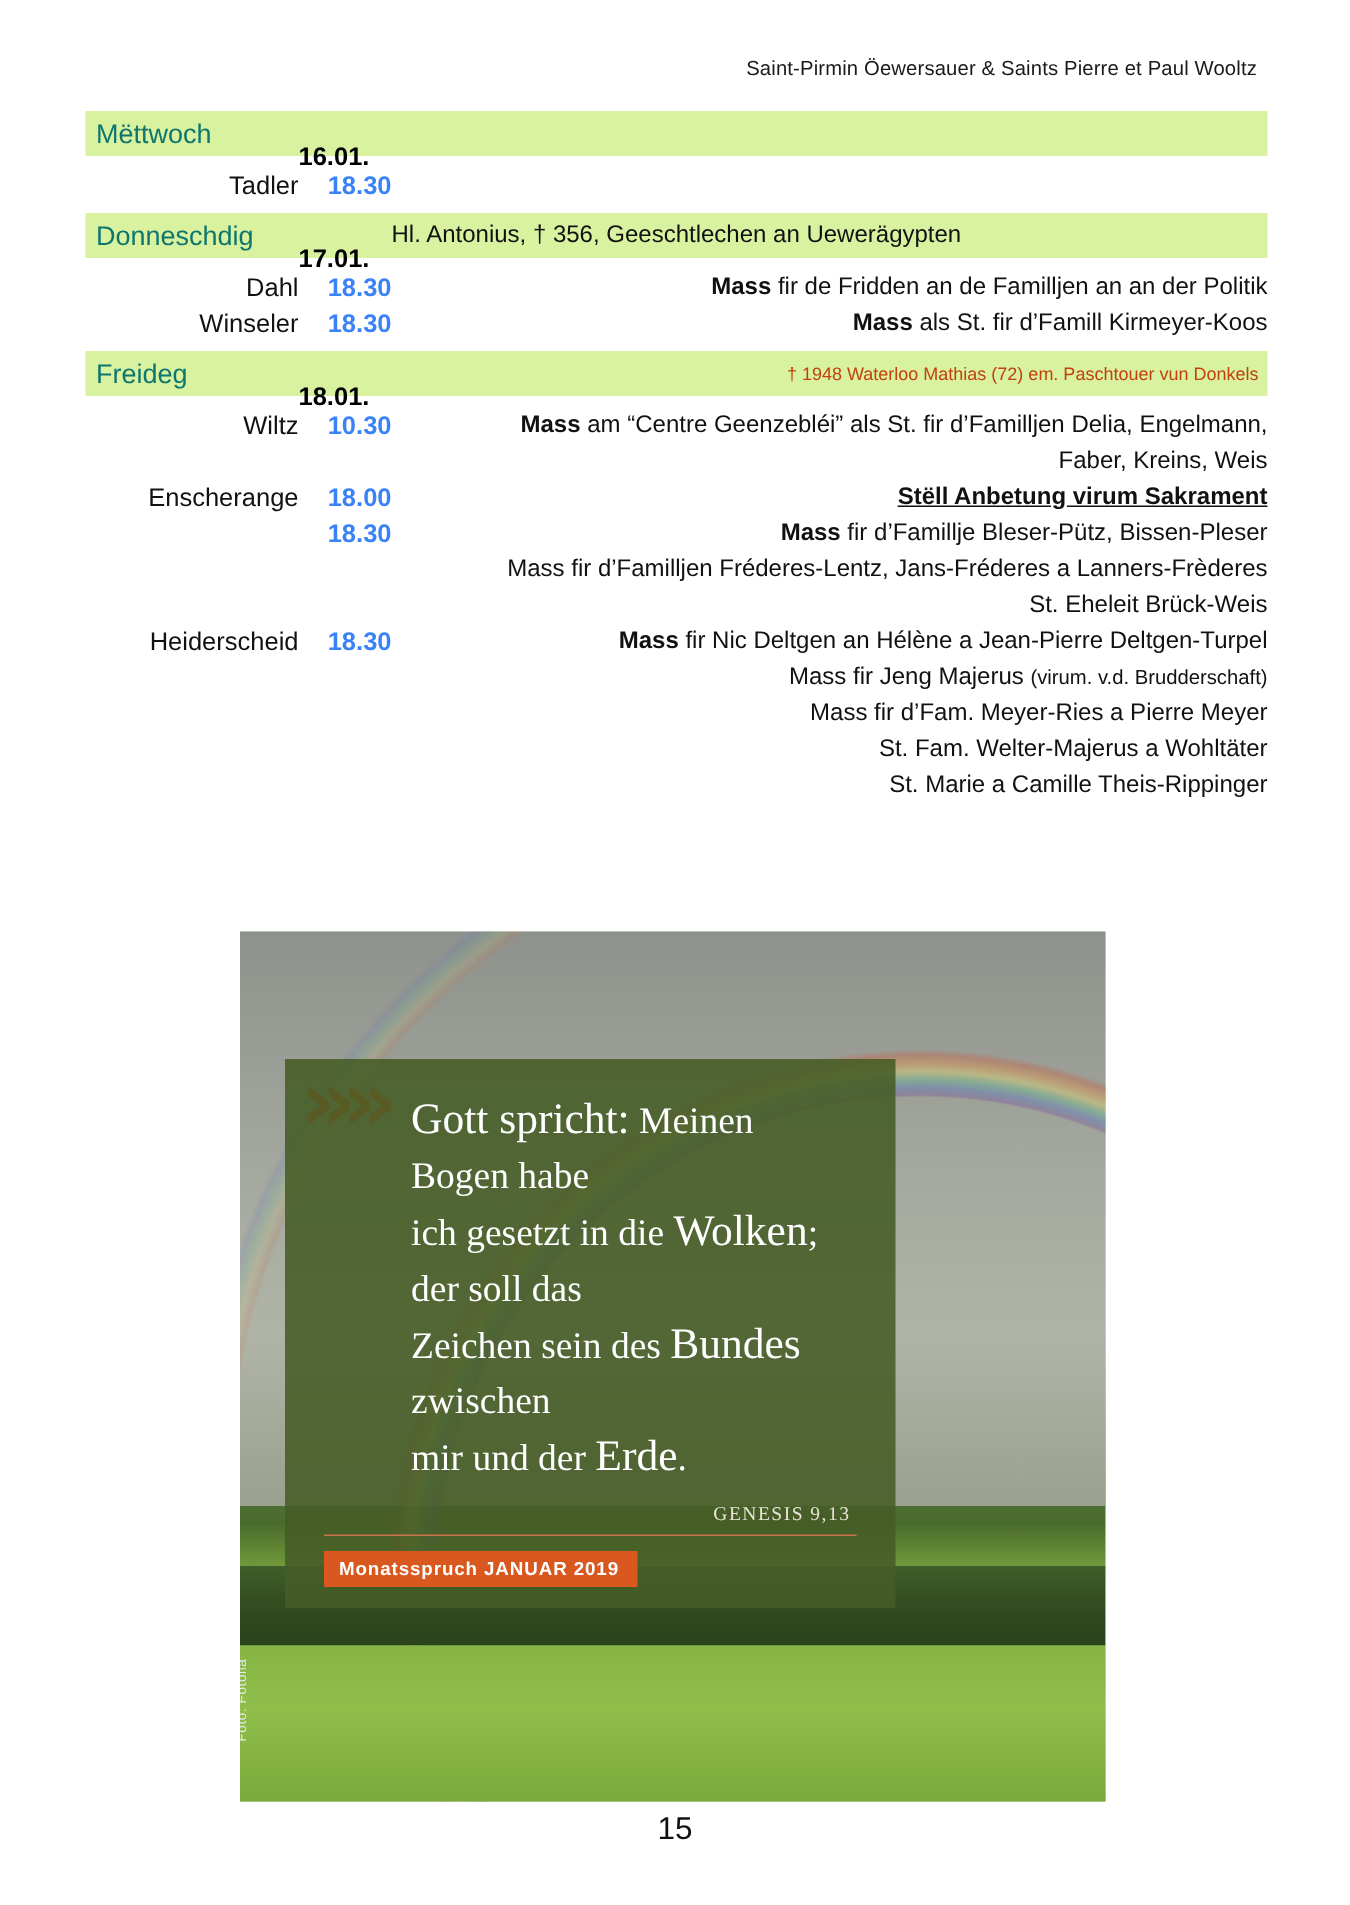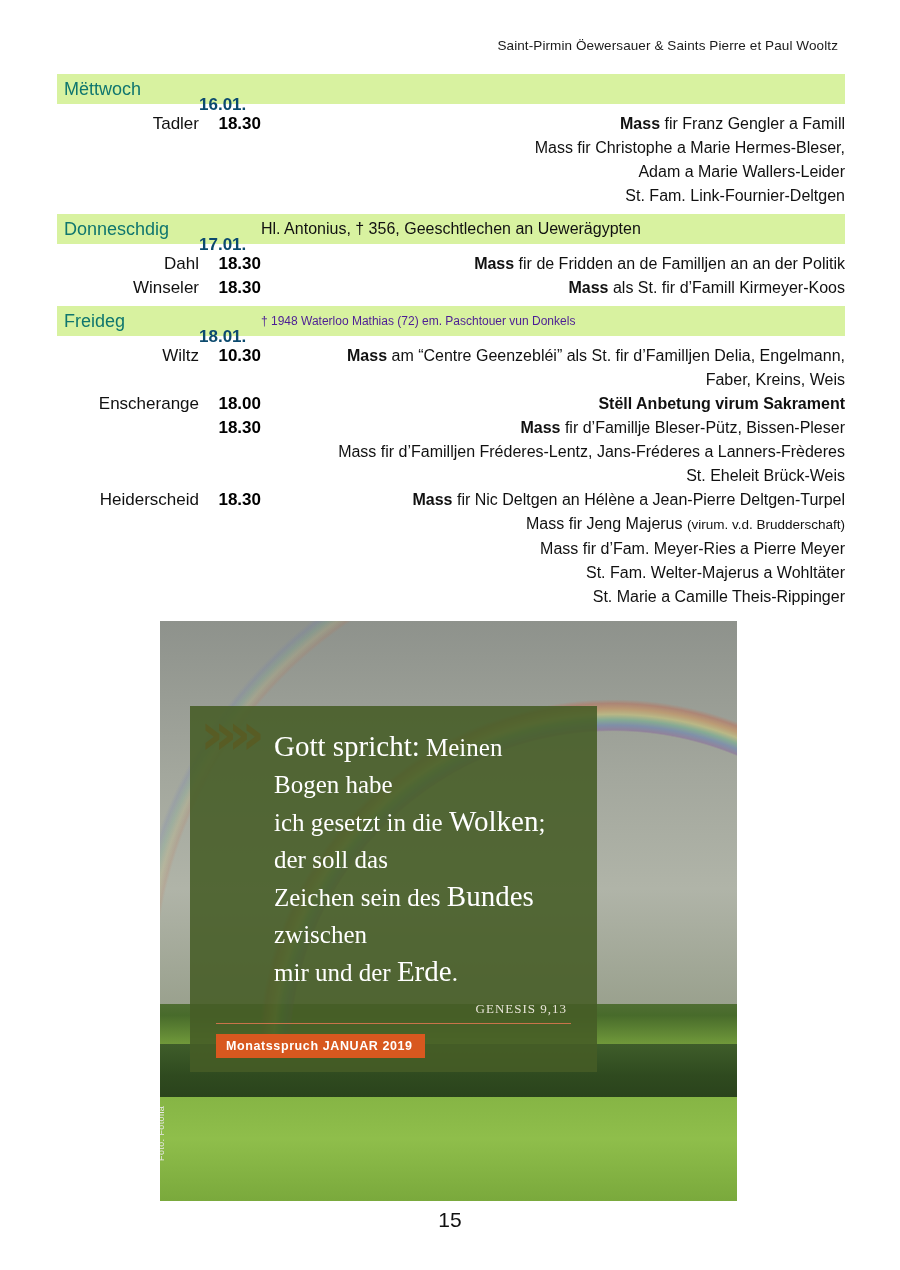--- a/index.html
+++ b/index.html
@@ -51,33 +51,34 @@
     width: 142px;
     padding-left: 7px;
     box-sizing: border-box;
     font-size: 18px;
     color: #0f766e;
   }
   .day-band .day-date {
     width: 62px;
     font-size: 17px;
     font-weight: bold;
-    color: #0c4a6e;
+    color: #000000;
     margin-top: 32px;
   }
   .day-band .day-note {
     flex: 1;
     font-size: 16px;
     color: #111;
     padding-right: 4px;
   }
   .day-band .day-note-small {
     flex: 1;
     font-size: 12px;
-    color: #4c1d95;
+    color: #c2410c;
+    text-align: right;
     padding-right: 6px;
   }
   .entries {
     padding: 6px 0 6px 0;
   }
   .entry {
     display: flex;
     align-items: flex-start;
     margin-bottom: 0px;
     text-align: right;
@@ -90,32 +91,32 @@
     line-height: 24px;
     color: #111;
     flex: 0 0 142px;
   }
   .entry .time {
     width: 62px;
     flex: 0 0 62px;
     font-size: 17px;
     line-height: 24px;
     font-weight: bold;
-    color: #000000;
+    color: #3b82f6;
   }
   .entry .detail {
     flex: 1;
     font-size: 16px;
     line-height: 24px;
     color: #111;
   }
   .entry .detail .ln { display: block; }
   .entry .detail b { font-weight: bold; }
   .entry .detail .small { font-size: 13.5px; }
-  .entry .detail .bold-line { font-weight: bold; }
+  .entry .detail .bold-line { font-weight: bold; text-decoration: underline; }
 
   
   .picture {
     position: absolute;
     left: 160px;
     top: 621px;
     width: 577px;
     height: 580px;
     overflow: hidden;
     background: linear-gradient(to bottom,
@@ -269,26 +270,20 @@
 
     <div class="day-band">
       <span class="day-name">Mëttwoch</span>
       <span class="day-date">16.01.</span>
       <span class="day-note"></span>
     </div>
     <div class="entries">
       <div class="entry">
         <span class="place">Tadler</span>
         <span class="time">18.30</span>
-        <span class="detail">
-          <span class="ln"><b>Mass</b><span> fir Franz Gengler a Famill</span></span>
-          <span class="ln">Mass fir Christophe a Marie Hermes-Bleser,</span>
-          <span class="ln">Adam a Marie Wallers-Leider</span>
-          <span class="ln">St. Fam. Link-Fournier-Deltgen</span>
-        </span>
       </div>
     </div>
 
     <div class="day-band">
       <span class="day-name">Donneschdig</span>
       <span class="day-date">17.01.</span>
       <span class="day-note">Hl. Antonius, † 356, Geeschtlechen an Uewerägypten</span>
     </div>
     <div class="entries">
       <div class="entry">

